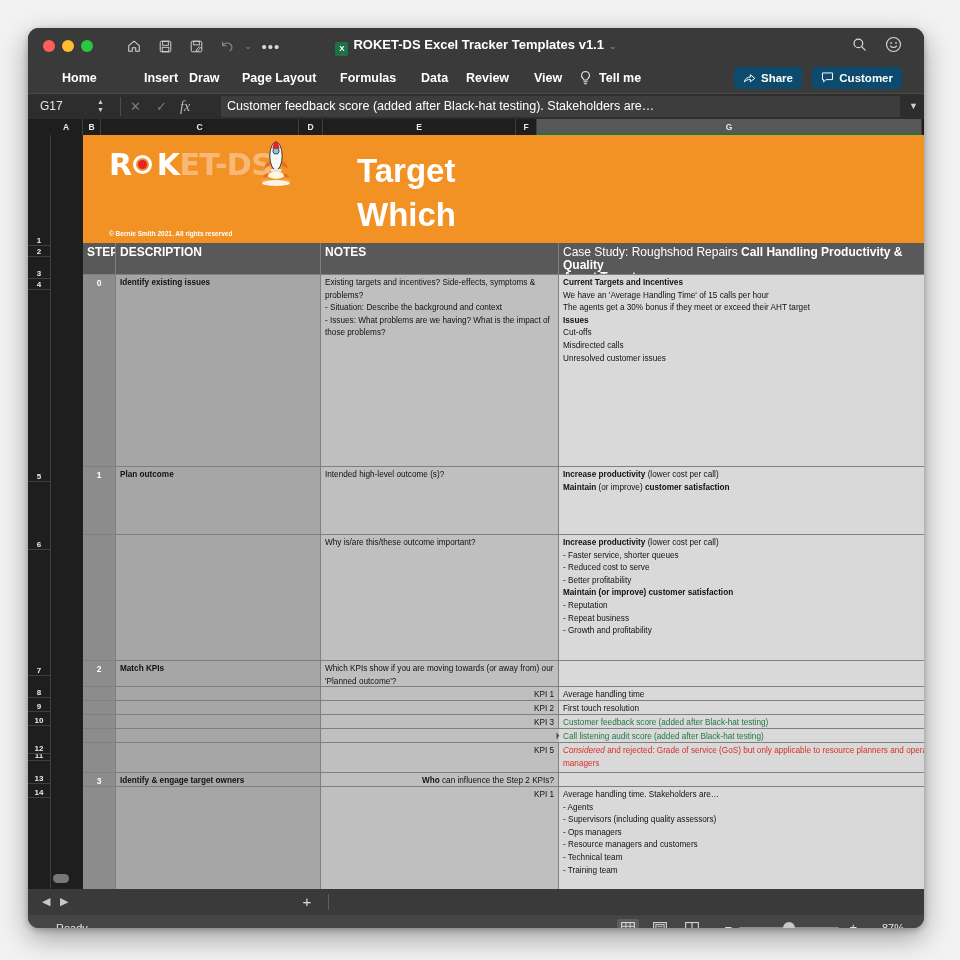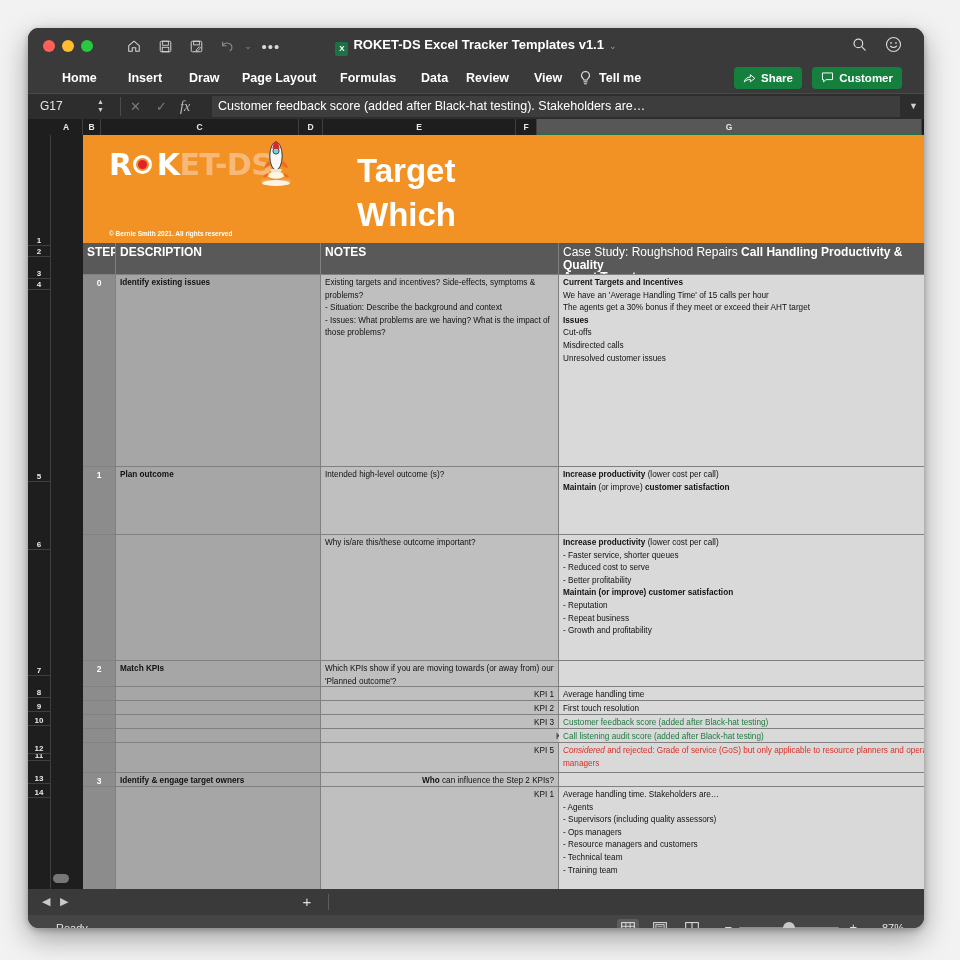--- a/index.html
+++ b/index.html
@@ -32,38 +32,38 @@
     color:#fff;font-size:8px;font-weight:bold;line-height:14px;text-align:center;vertical-align:-2px;margin-right:5px;}
   #title-caret{color:#9b9b9b;font-size:9px;margin-left:5px;font-weight:normal;}
   #tb-search{position:absolute;right:57px;top:9px;color:#d9d9d9;}
   #tb-account{position:absolute;right:22px;top:8px;color:#d9d9d9;}
 
   
   #ribbon{position:relative;height:29px;background:#3a3a3a;}
   .rtab{position:absolute;top:0;height:29px;line-height:29px;color:#ffffff;font-size:12.5px;
         font-weight:bold;white-space:nowrap;}
   #tellme-bulb{position:absolute;top:6px;color:#e3e3e3;}
-  .rbtn{position:absolute;top:3px;height:22px;border-radius:4px;background:#15803d;
+  .rbtn{position:absolute;top:3px;height:22px;border-radius:4px;background:#0c4a6e;
         color:#ffffff;font-size:11.5px;font-weight:bold;display:flex;align-items:center;
         padding:0 9px;gap:5px;}
   #btn-share{right:122px;}
   #btn-comments{right:22px;}
 
   
   #formulabar{position:relative;height:25px;background:#2d2d2d;border-top:1px solid #4a4a4a;}
   #namebox{position:absolute;left:0;top:0;width:88px;height:25px;background:#2d2d2d;
            color:#e8e8e8;font-size:12px;line-height:25px;padding-left:12px;box-sizing:border-box;}
   #namebox-spin{position:absolute;left:68px;top:4px;width:9px;height:17px;color:#cfcfcf;
       font-size:7px;line-height:8px;text-align:center;}
   #nb-div{position:absolute;left:92px;top:3px;width:1px;height:19px;background:#4d4d4d;}
   .fb-ico{position:absolute;top:0;height:25px;line-height:25px;color:#7d7d7d;font-size:13px;}
   #fb-x{left:102px;}
   #fb-check{left:128px;}
   #fb-fx{left:152px;font-style:italic;font-family:"Liberation Serif",serif;font-size:14px;color:#bdbdbd;}
-  #fb-input{position:absolute;left:184px;right:24px;top:2px;height:21px;background:#3d3d3d;
+  #fb-input{position:absolute;left:193px;right:24px;top:2px;height:21px;background:#3d3d3d;
             color:#ffffff;font-size:12.5px;line-height:21px;padding-left:6px;box-sizing:border-box;
             white-space:nowrap;overflow:hidden;}
   #fb-caret{position:absolute;right:6px;top:0;height:25px;line-height:25px;color:#d0d0d0;font-size:9px;}
 
   
   #gridarea{position:relative;height:770px;background:#1e1e1e;overflow:hidden;}
   #colhdr{position:absolute;left:0;top:0;height:16px;width:100%;background:#1e1e1e;}
   .colcell{position:absolute;top:0;height:16px;line-height:16px;text-align:center;
       color:#e9e9e9;font-size:8.5px;font-weight:bold;border-right:1px solid #3f3f3f;box-sizing:border-box;}
   .colcell.sel{background:#575757;border-bottom:2px solid #217346;}
@@ -184,21 +184,21 @@
           <circle cx="9" cy="9" r="7.4" fill="none" stroke="currentColor" stroke-width="1.2"></circle>
           <circle cx="6.4" cy="7.3" r="0.9" fill="currentColor"></circle>
           <circle cx="11.6" cy="7.3" r="0.9" fill="currentColor"></circle>
           <path d="M5.8 10.8c1.7 1.9 4.7 1.9 6.4 0" fill="none" stroke="currentColor" stroke-width="1.2" stroke-linecap="round"></path>
         </svg>
     </div>
   </div>
 
   <div id="ribbon">
     <div class="rtab" style="left:34px">Home</div>
-    <div class="rtab" style="left:100px">Insert</div>
+    <div class="rtab" style="left:116px">Insert</div>
     <div class="rtab" style="left:161px">Draw</div>
     <div class="rtab" style="left:214px">Page Layout</div>
     <div class="rtab" style="left:312px">Formulas</div>
     <div class="rtab" style="left:393px">Data</div>
     <div class="rtab" style="left:438px">Review</div>
     <div class="rtab" style="left:506px">View</div>
 
     <div id="tellme-bulb" style="left:551px">
       <svg width="13" height="16" viewBox="0 0 14 17">
           <path d="M7 1.4a4.3 4.3 0 0 0-2.6 7.7c.5.4.8 1 .8 1.6h3.6c0-.6.3-1.2.8-1.6A4.3 4.3 0 0 0 7 1.4z" fill="none" stroke="currentColor" stroke-width="1.1"></path>

